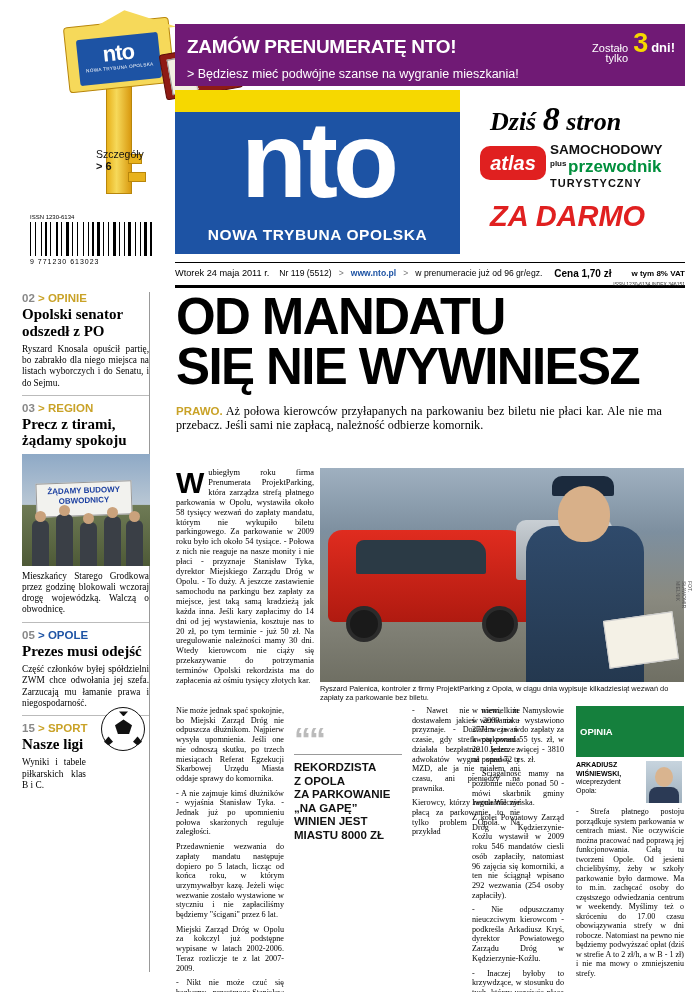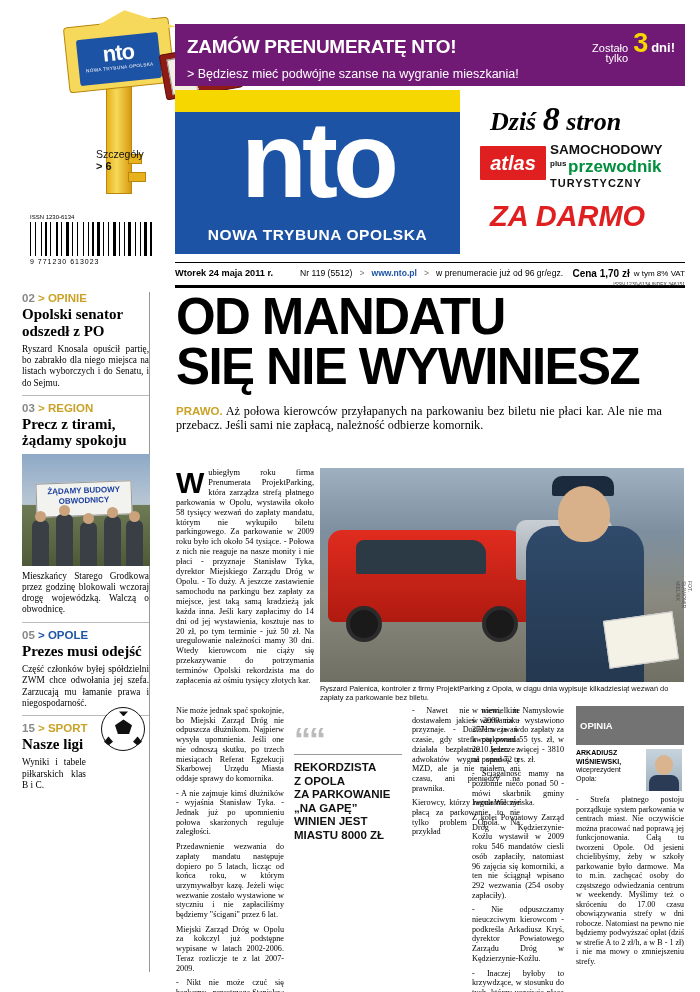--- a/index.html
+++ b/index.html
@@ -115,21 +115,21 @@
     position:absolute; left:490px; top:100px; width:200px; text-align:left;
     font-family:"Liberation Serif", serif; font-weight:bold; font-style:italic;
     font-size:26px; color:#000;
   }
   .dzis .num { font-size:34px; }
   .atlas {
     position:absolute; left:480px; top:140px; width:210px; height:52px;
   }
   .atlas-badge {
     position:absolute; left:0; top:6px; width:66px; height:34px;
-    background:#e02020; color:#fff; border-radius:1px;
+    background:#e02020; color:#fff; border-radius:10px;
     font-family:"Liberation Sans", sans-serif; font-weight:bold; font-size:20px;
     text-align:center; line-height:34px; font-style:italic;
   }
   .atlas-t1 {
     position:absolute; left:70px; top:2px;
     font-family:"Liberation Sans", sans-serif; font-weight:bold; font-size:13.5px; color:#111;
   }
   .atlas-plus {
     position:absolute; left:70px; top:19px;
     font-family:"Liberation Sans", sans-serif; font-weight:bold; font-size:8px; color:#111;
@@ -164,21 +164,21 @@
 
   
   .strip {
     position:absolute; left:175px; top:262px; width:510px; height:26px;
     border-top:1px solid #000; border-bottom:3px solid #000;
   }
   .strip-row {
     display:flex; align-items:center; height:18px; padding-top:2px;
     font-family:"Liberation Sans", sans-serif; font-size:8.6px;
   }
-  .strip .date { font-weight:bold; font-size:9.2px; margin-right:27px;}
+  .strip .date { font-weight:normal; font-size:9.2px; margin-right:10px;}
   .strip .sep { margin:0 7px; color:#777; }
   .strip .www { font-weight:bold; color:#1d53a4; }
   .strip .price { margin-left:auto; font-weight:bold; font-size:10px; }
   .strip-issn {
     position:absolute; right:0; top:18px;
     font-family:"Liberation Sans", sans-serif; font-size:5px; color:#333;
   }
 
   
   .sidebar {
@@ -327,22 +327,22 @@
   .qrule { border-top:1px solid #999; margin:4px 0 6px 0; }
   .qtext {
     font-family:"Liberation Sans", sans-serif; font-weight:bold;
     font-size:11.5px; line-height:13.5px; color:#111;
   }
 
   .opinia {
     position:absolute; left:400px; top:0; width:108px;
   }
   .opinia-head {
-    background:#737373; color:#fff; font-family:"Liberation Sans", sans-serif;
-    font-weight:bold; font-size:9.5px; padding:14px 4px;
+    background:#15803d; color:#fff; font-family:"Liberation Sans", sans-serif;
+    font-weight:bold; font-size:9.5px; padding:20px 4px;
   }
   .opinia-row { display:flex; margin-top:4px; }
   .opinia-name {
     font-family:"Liberation Sans", sans-serif; font-size:7px; line-height:8.6px;
     font-weight:bold; width:66px;
   }
   .opinia-role { font-weight:normal; }
   .opinia-face {
     width:36px; height:42px; margin-left:4px;
     background:linear-gradient(180deg,#c7d4de 0%,#9fb0bd 100%);
@@ -449,21 +449,21 @@
 
   <div class="strip">
     <div class="strip-row">
       <span class="date">Wtorek 24 maja 2011 r.</span>
       <span>Nr 119 (5512)</span>
       <span class="sep">&gt;</span>
       <span class="www">www.nto.pl</span>
       <span class="sep">&gt;</span>
       <span>w prenumeracie już od 96 gr/egz.</span>
       <span class="price">Cena 1,70 zł</span>
-      <span class="price vat" style="margin-left:4px;font-weight:normal;font-size:8px">w tym 8% VAT</span>
+      <span class="price vat" style="margin-left:20px;font-weight:bold;font-size:8px">w tym 8% VAT</span>
     </div>
     <div class="strip-issn">ISSN 1230-6134 INDEX 346151</div>
   </div>
 
   <div class="sidebar">
 
     <div class="side-item">
       <div class="side-kicker">
         <span class="num">02</span>
         <span class="gt">&gt;</span>

